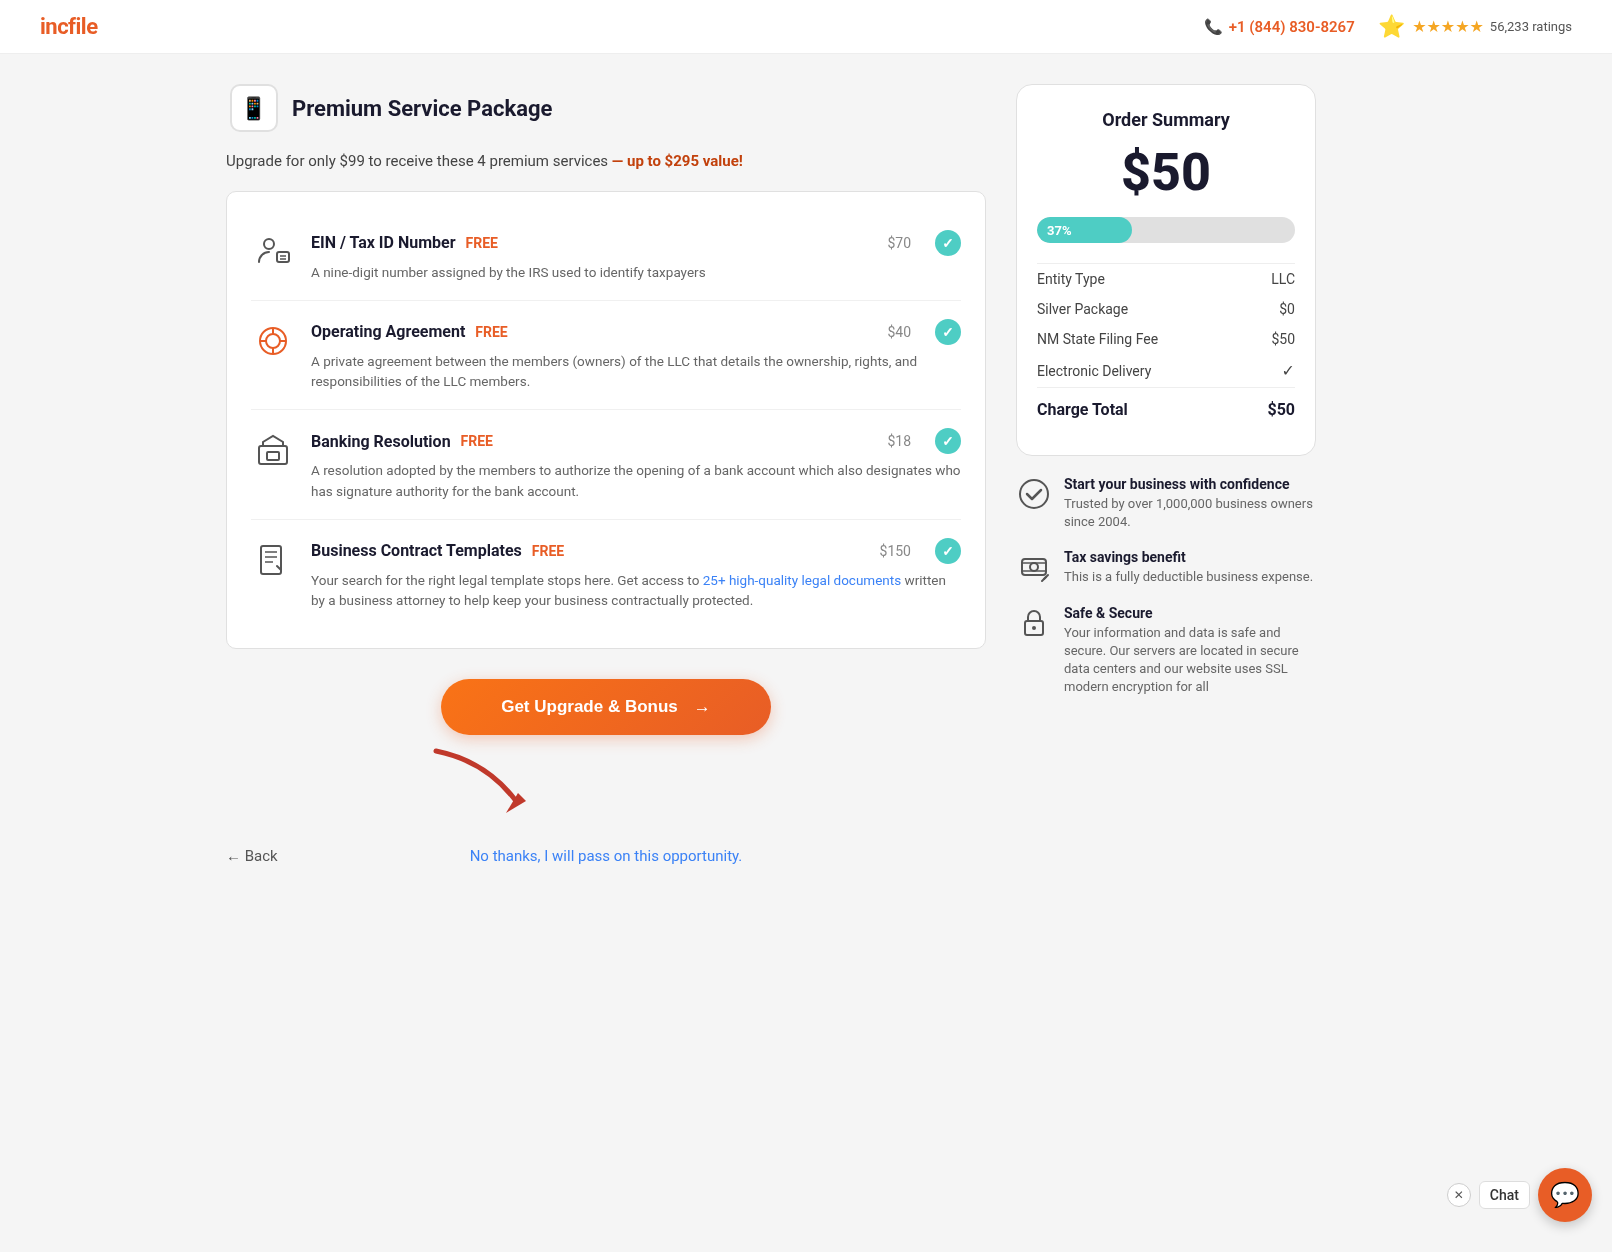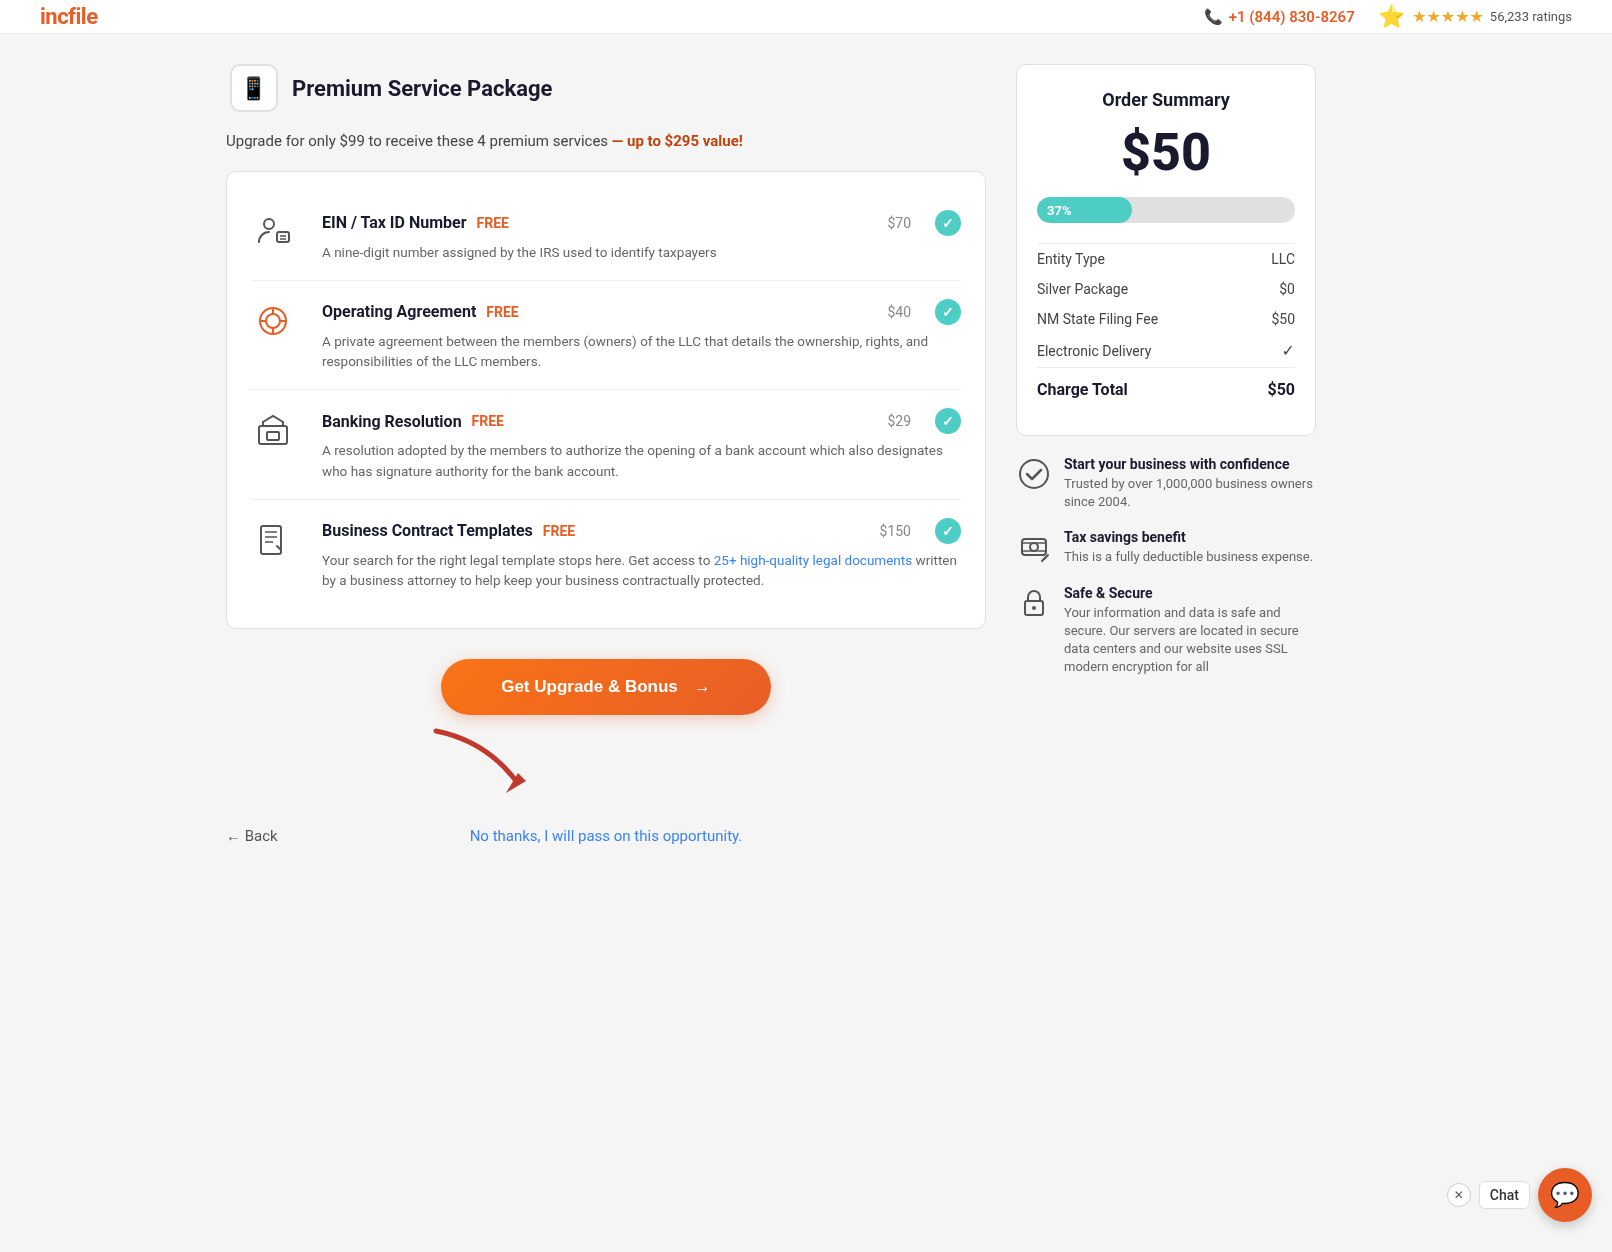--- a/index.html
+++ b/index.html
@@ -6,21 +6,21 @@
     body {
       font-family: -apple-system, BlinkMacSystemFont, 'Segoe UI', Roboto, sans-serif;
       background: #f5f5f5;
       color: #333;
       min-height: 1252px;
     }
 
     
     .header {
       background: #fff;
-      padding: 4px 40px;
+      padding: 14px 40px;
       display: flex;
       align-items: center;
       justify-content: space-between;
       border-bottom: 1px solid #eee;
     }
     .logo {
       font-size: 22px;
       font-weight: 700;
       color: #1a2e6c;
       letter-spacing: -0.5px;
@@ -121,21 +121,21 @@
       width: 44px;
       height: 44px;
       display: flex;
       align-items: center;
       justify-content: center;
       flex-shrink: 0;
       font-size: 24px;
       color: #555;
     }
 
-    .service-content { flex: 1; margin-left: 11px; }
+    .service-content { flex: 1; }
     .service-title-row {
       display: flex;
       align-items: center;
       justify-content: space-between;
       margin-bottom: 6px;
     }
     .service-title-left {
       display: flex;
       align-items: center;
       gap: 10px;
@@ -225,21 +225,21 @@
 
     
     .right-col {
       width: 300px;
       flex-shrink: 0;
     }
 
     .order-summary {
       background: #fff;
       border: 1px solid #e0e0e0;
-      border-radius: 10px;
+      border-radius: 16px;
       padding: 24px 20px;
     }
     .order-summary-title {
       font-size: 18px;
       font-weight: 700;
       text-align: center;
       color: #1a1a2e;
       margin-bottom: 12px;
     }
     .order-price {
@@ -478,21 +478,21 @@
             <rect x="12" y="20" width="12" height="8" rx="1" stroke="#555" stroke-width="2"></rect>
           </svg>
         </div>
         <div class="service-content">
           <div class="service-title-row">
             <div class="service-title-left">
               <span class="service-title">Banking Resolution</span>
               <span class="free-badge">FREE</span>
             </div>
             <div class="service-title-right">
-              <span class="original-price">$29</span>
+              <span class="original-price">$18</span>
               <div class="check-circle">✓</div>
             </div>
           </div>
           <p class="service-desc">A resolution adopted by the members to authorize the opening of a bank account which also designates who has signature authority for the bank account.</p>
         </div>
       </div>
 
       <div class="service-item">
         <div class="service-icon">
           <svg width="36" height="36" viewBox="0 0 36 36" fill="none">

